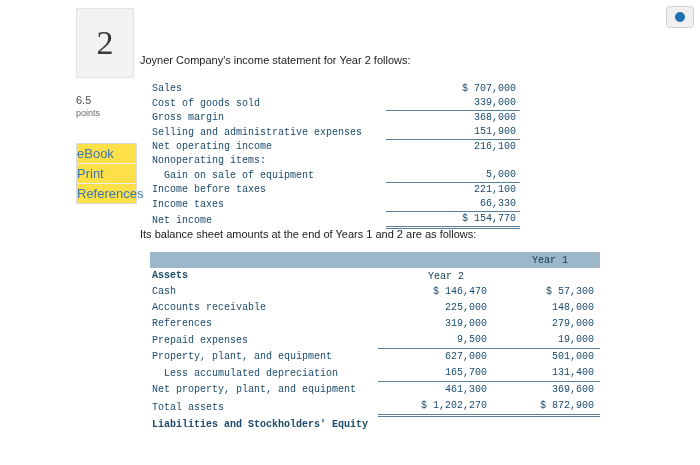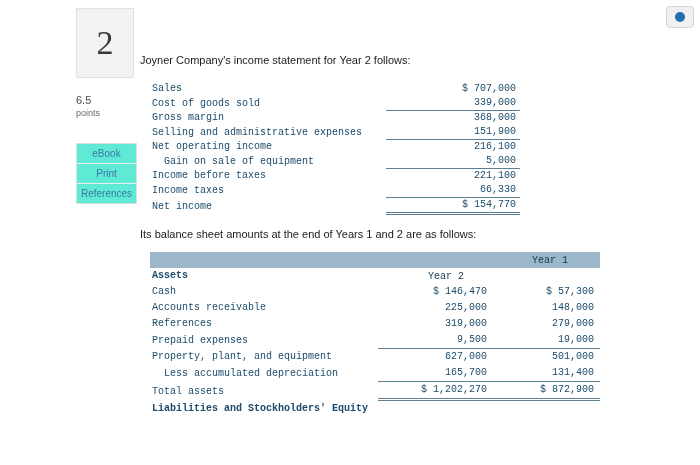--- a/index.html
+++ b/index.html
@@ -93,25 +93,24 @@
     position: absolute;
     left: 76px;
     top: 143px;
     width: 59px;
     border: 1px solid #dcdcdc;
     background: #fbfbfb;
   }
   .side-btn {
     height: 19px;
     line-height: 19px;
-    text-align: center;
-    font-size: 10px;
+    font-size: 13px;
     color: #3f76a8;
     border-bottom: 1px solid #ececec;
-    background: #5eead4;
+    background: #fde047;
   }
   .side-btn:last-child { border-bottom: none; }
 
   
   .content {
     position: absolute;
     left: 130px;
     top: 0;
     width: 557px;
     height: 465px;
@@ -254,20 +253,24 @@
           </tr>
         <tr>
             <td class="lbl">Selling and administrative expenses</td>
             <td class="amt u1">151,900</td>
           </tr>
         <tr>
             <td class="lbl">Net operating income</td>
             <td class="amt">216,100</td>
           </tr>
         <tr>
+            <td class="lbl">Nonoperating items:</td>
+            <td class="amt"></td>
+          </tr>
+        <tr>
             <td class="lbl indent1">Gain on sale of equipment</td>
             <td class="amt u1">5,000</td>
           </tr>
         <tr>
             <td class="lbl">Income before taxes</td>
             <td class="amt">221,100</td>
           </tr>
         <tr>
             <td class="lbl">Income taxes</td>
             <td class="amt u1">66,330</td>
@@ -318,20 +321,25 @@
               <td class="lbl">Property, plant, and equipment</td>
               <td class="c1">627,000</td>
               <td class="c2">501,000</td>
             </tr>
           <tr>
               <td class="lbl">  Less accumulated depreciation</td>
               <td class="c1 u1c">165,700</td>
               <td class="c2 u1c">131,400</td>
             </tr>
           <tr>
+              <td class="lbl">Net property, plant, and equipment</td>
+              <td class="c1">461,300</td>
+              <td class="c2">369,600</td>
+            </tr>
+          <tr>
               <td class="lbl">Total assets</td>
               <td class="c1 u2c">$ 1,202,270</td>
               <td class="c2 u2c">$ 872,900</td>
             </tr>
           <tr>
               <td class="lbl bold">Liabilities and Stockholders' Equity</td>
               <td class="c1"></td>
               <td class="c2"></td>
             </tr>
 

